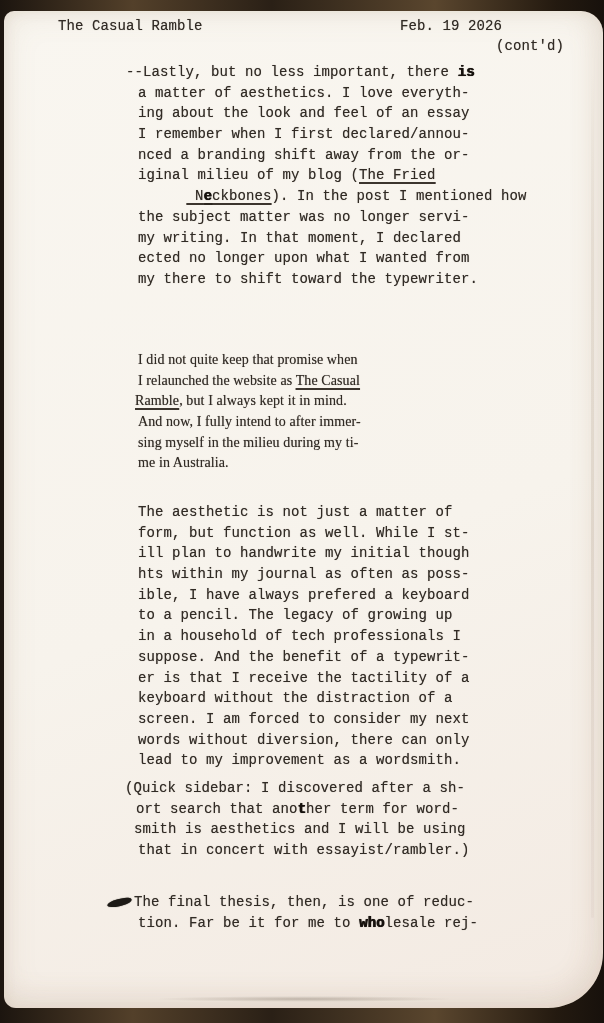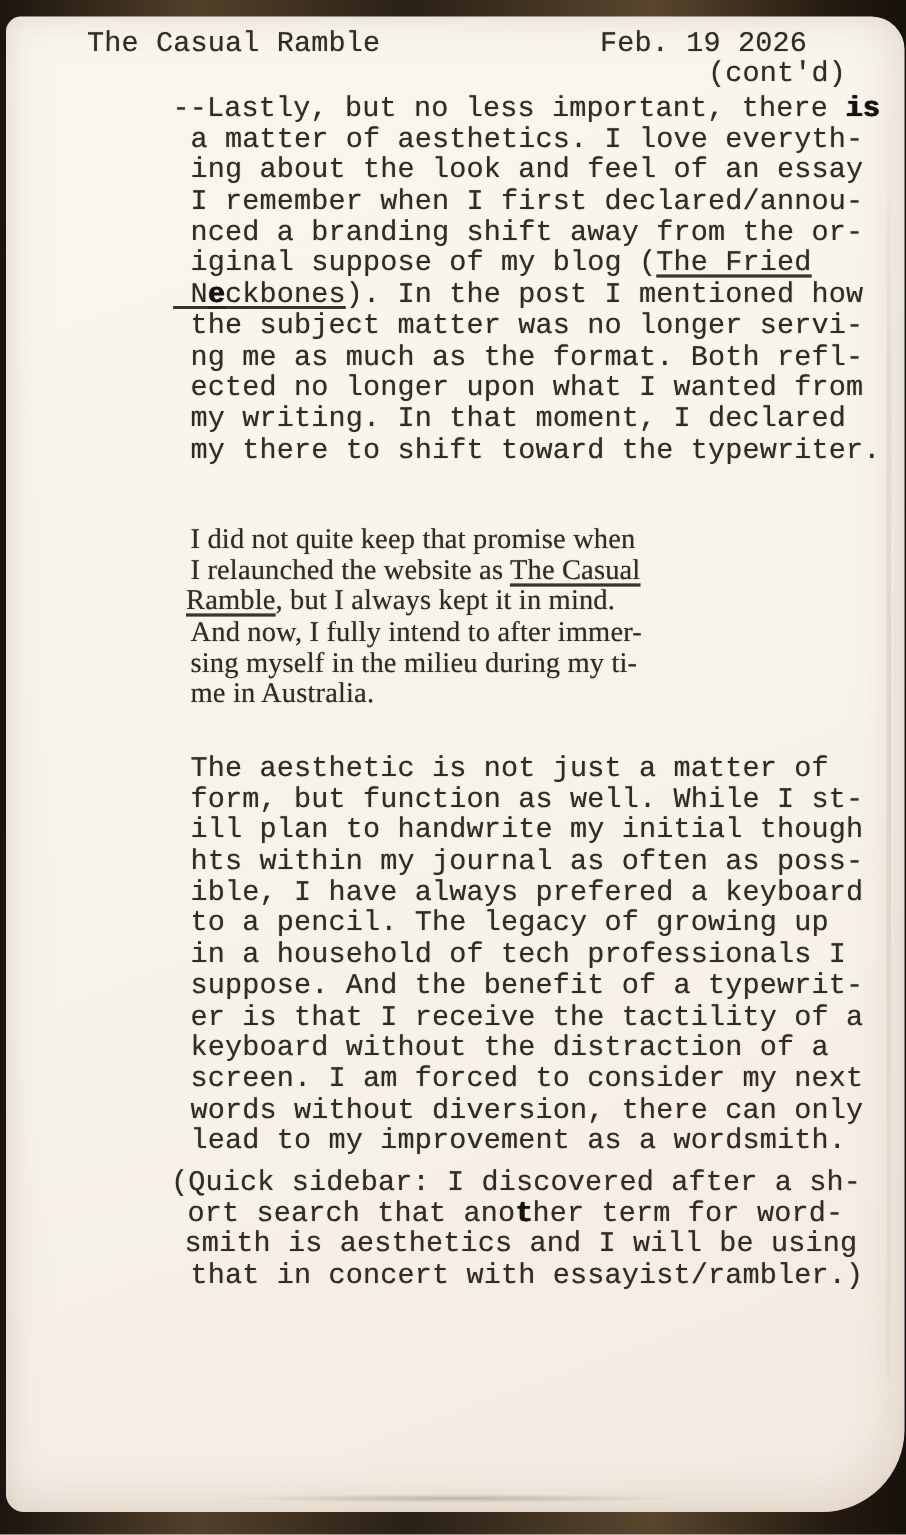--- a/index.html
+++ b/index.html
@@ -26,30 +26,30 @@
     background: linear-gradient(180deg, rgba(130,105,80,0) 0%, rgba(130,105,80,0.10) 20%, rgba(130,105,80,0.14) 55%, rgba(130,105,80,0.05) 100%);
     border-radius: 2px;
   }
   .smudge {
     position: absolute;
     left: 150px; bottom: 6px; width: 300px; height: 6px;
     background: radial-gradient(ellipse at center, rgba(60,45,30,0.25), rgba(60,45,30,0) 70%);
   }
   .ink {
     color: #312b25;
-    font-size: 19px;
+    font-size: 14px;
     letter-spacing: 0.1px;
     text-shadow: 0 0 0.7px rgba(47, 40, 33, 0.55);
   }
   .hdr { position: absolute; white-space: pre; }
   #hdr-title { left: 58px; top: 18px; }
   #hdr-date  { left: 400px; top: 18px; }
   #hdr-cont  { right: 40px; top: 38px; }
   #body-text { position: absolute; left: 0; top: 0; width: 604px; height: 1023px; }
-  .para { position: absolute; left: 127px; width: 460px; }
+  .para { position: absolute; left: 138px; width: 460px; }
   .line {
     white-space: pre;
     height: 20.7px;
     line-height: 20.7px;
     position: relative;
   }
   .line span { display: inline; }
   .b {
     font-weight: 700;
     color: #17120e;
@@ -83,26 +83,25 @@
 <div class="hdr ink" id="hdr-date">Feb. 19 2026</div>
 <div class="hdr ink" id="hdr-cont">(cont'd)</div>
 
 <div id="body-text" class="ink">
     <div class="para" style="top: 62px;">
       <div class="line" style="margin-left: -12px;"><span>--Lastly, but no less important, there </span><span class="b">is</span></div>
       <div class="line"><span>a matter of aesthetics. I love everyth-</span></div>
       <div class="line"><span>ing about the look and feel of an essay</span></div>
       <div class="line"><span>I remember when I first declared/annou-</span></div>
       <div class="line"><span>nced a branding shift away from the or-</span></div>
-      <div class="line"><span>iginal suppose of my blog (</span><span class="u">The Fried</span></div>
+      <div class="line"><span>iginal milieu of my blog (</span><span class="u">The Fried</span></div>
       <div class="line" style="margin-left: -23px; text-align: center;"><span class="u"> N</span><span class="b u">e</span><span class="u">ckbones</span><span>). In the post I mentioned how</span></div>
       <div class="line"><span>the subject matter was no longer servi-</span></div>
-      <div class="line"><span>ng me as much as the format. Both refl-</span></div>
+      <div class="line"><span>my writing. In that moment, I declared</span></div>
       <div class="line"><span>ected no longer upon what I wanted from</span></div>
-      <div class="line"><span>my writing. In that moment, I declared</span></div>
       <div class="line"><span>my there to shift toward the typewriter.</span></div>
     </div>
     <div class="para" style="top: 350px; font-family: Liberation Serif, serif;">
       <div class="line"><span>I did not quite keep that promise when</span></div>
       <div class="line"><span>I relaunched the website as </span><span class="u">The Casual</span></div>
       <div class="line" style="margin-left: -3px;"><span class="u">Ramble</span><span>, but I always kept it in mind.</span></div>
       <div class="line"><span>And now, I fully intend to after immer-</span></div>
       <div class="line"><span>sing myself in the milieu during my ti-</span></div>
       <div class="line"><span>me in Australia.</span></div>
     </div>
@@ -120,13 +119,17 @@
       <div class="line"><span>screen. I am forced to consider my next</span></div>
       <div class="line"><span>words without diversion, there can only</span></div>
       <div class="line"><span>lead to my improvement as a wordsmith.</span></div>
     </div>
     <div class="para" style="top: 778px;">
       <div class="line" style="margin-left: -13px;"><span>(Quick sidebar: I discovered after a sh-</span></div>
       <div class="line" style="margin-left: -2px;"><span>ort search that ano</span><span class="b">t</span><span>her term for word-</span></div>
       <div class="line" style="margin-left: -4px;"><span>smith is aesthetics and I will be using</span></div>
       <div class="line"><span>that in concert with essayist/rambler.)</span></div>
     </div>
+    <div class="para" style="top: 892px;">
+      <div class="line" style="margin-left: -4px;"><span class="pen-mark"></span><span>The final thesis, then, is one of reduc-</span></div>
+      <div class="line"><span>tion. Far be it for me to </span><span class="b">who</span><span>lesale rej-</span></div>
+    </div>
   </div>
 
 </body></html>

